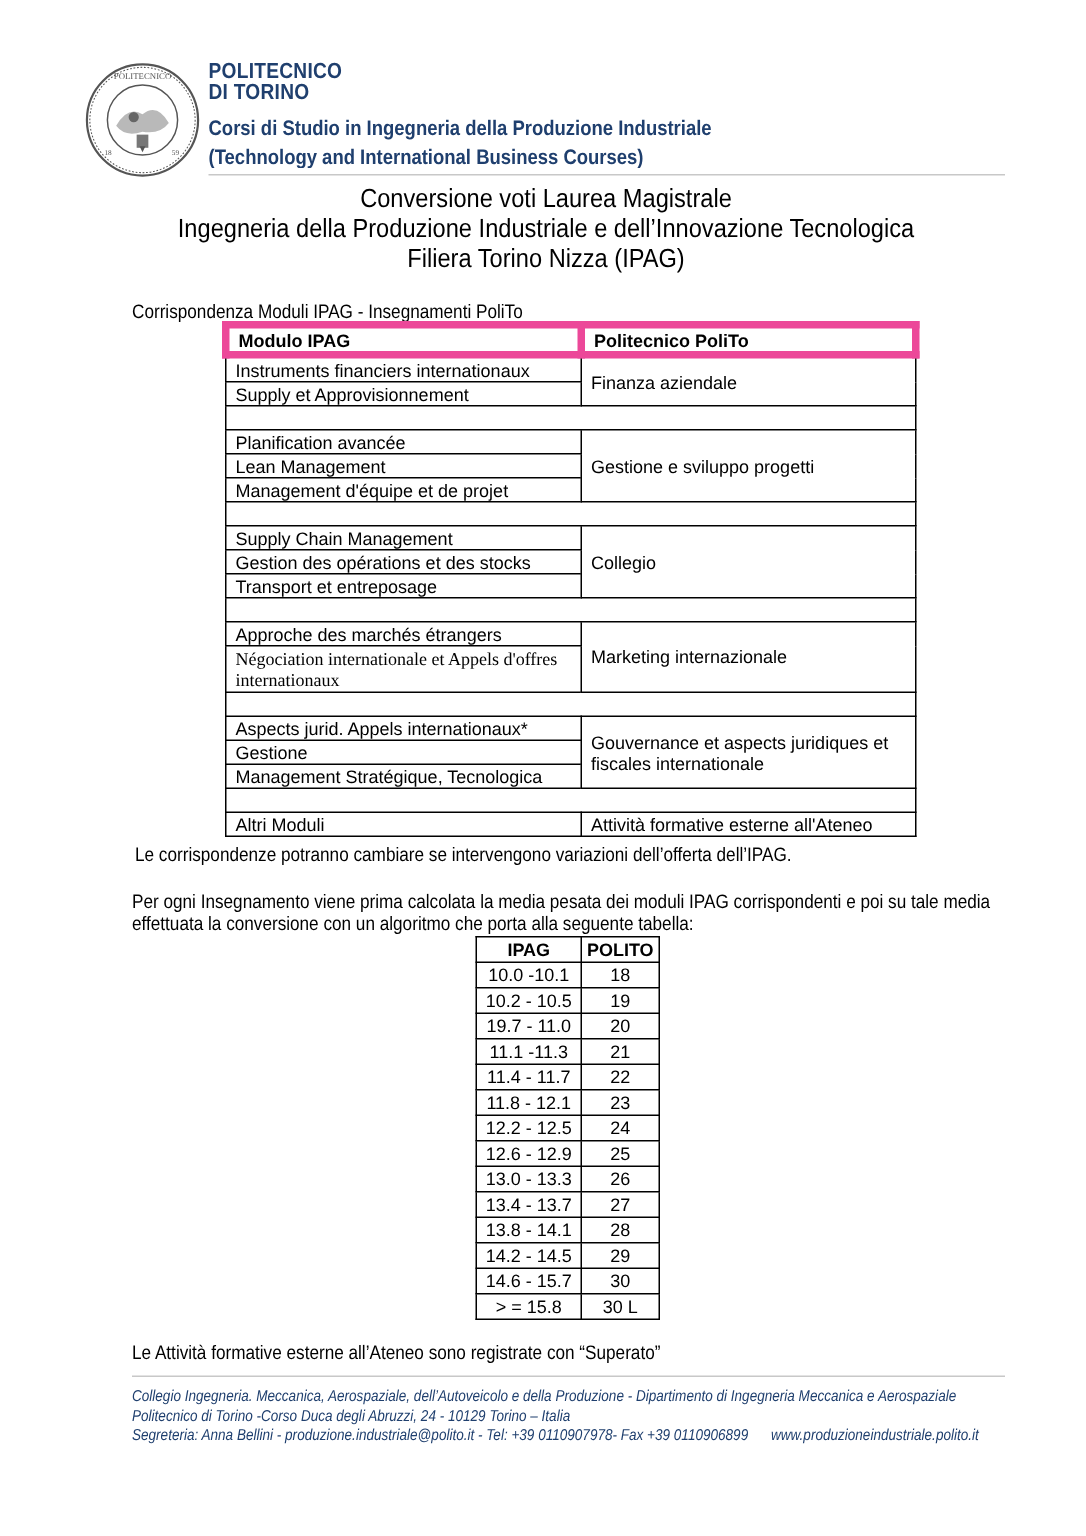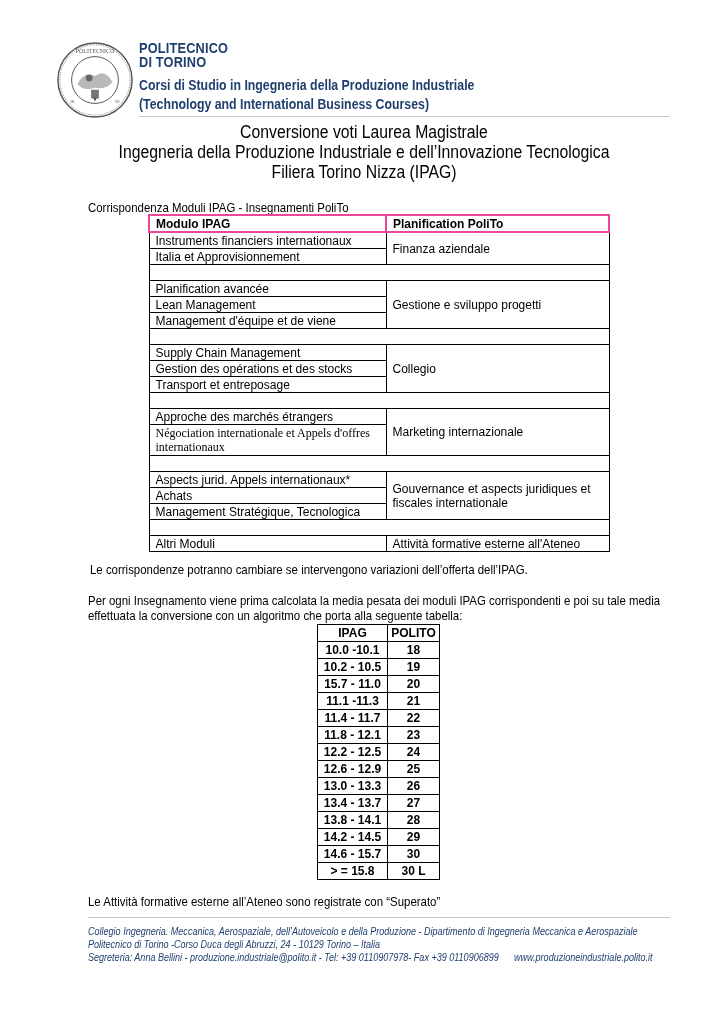--- a/index.html
+++ b/index.html
@@ -26,30 +26,30 @@
 
   #corr-heading { left: 88px; top: 200px; }
 
   
   #modules { left: 148px; top: 214px; width: 460px; border-collapse: collapse; table-layout: fixed; font-size: 12px; }
   #modules td { border: 1px solid #000; padding: 0 0 0 6px; vertical-align: middle; line-height: 14px; }
   #modules col.c1 { width: 237px; }
   #modules col.c2 { width: 223px; }
   #modules tr.h16 td { height: 15px; }
   #modules tr.sep td { height: 15px; }
-  #modules th { border: 2px solid #ec4899; text-align: left; font-weight: bold; padding: 0 0 0 6px; height: 15px; line-height: 14px; font-size: 12px; }
+  #modules th { border: 5px solid #ec4899; text-align: left; font-weight: bold; padding: 0 0 0 6px; height: 15px; line-height: 14px; font-size: 12px; }
   #modules tr.tall td { height: 30px; font-family: Liberation Serif, serif; }
 
   #note1 { left: 90px; top: 562px; }
   #para1 { left: 88px; top: 593px; }
   #para2 { left: 88px; top: 608px; }
 
   
   #grades { left: 317px; top: 624px; width: 122px; border-collapse: collapse; table-layout: fixed; font-size: 12px; }
-  #grades th, #grades td { border: 1px solid #000; text-align: center; height: 16px; padding: 0; line-height: 15px; font-weight: bold; }
+  #grades th, #grades td { border: 1px solid #000; text-align: center; height: 16px; padding: 0; line-height: 15px; }
   #grades th { font-weight: bold; }
   #grades col.g1 { width: 70px; }
   #grades col.g2 { width: 52px; }
 
   #final-note { left: 88px; top: 894px; }
 
   
   #footer-rule { left: 88px; top: 917px; width: 582px; height: 0; border-top: 1px solid #c8c8c8; }
   .foot { left: 88px; font-size: 10.5px; font-style: italic; color: #1f3f6e; white-space: nowrap;
           transform: scaleX(0.86); transform-origin: left top; }
@@ -92,45 +92,45 @@
 <div id="corr-heading" class="abs narrow">Corrispondenza Moduli IPAG -  Insegnamenti PoliTo</div>
 
 <table id="modules" class="abs">
   <colgroup>
       <col class="c1">
       <col class="c2">
     </colgroup>
   <thead>
     <tr>
       <th>Modulo IPAG</th>
-      <th>Planification PoliTo</th>
+      <th>Politecnico PoliTo</th>
     </tr>
   </thead>
   <tbody>
 
     <tr class="h16">
       <td>Instruments financiers internationaux</td>
       <td rowspan="2">Finanza aziendale</td>
     </tr>
     <tr class="h16">
-      <td>Italia et Approvisionnement</td>
+      <td>Supply et Approvisionnement</td>
     </tr>
     <tr class="sep">
         <td colspan="2"></td>
       </tr>
 
     <tr class="h16">
       <td>Planification avancée</td>
       <td rowspan="3">Gestione e sviluppo progetti</td>
     </tr>
     <tr class="h16">
       <td>Lean Management</td>
     </tr>
     <tr class="h16">
-      <td>Management d'équipe et de viene</td>
+      <td>Management d'équipe et de projet</td>
     </tr>
     <tr class="sep">
         <td colspan="2"></td>
       </tr>
 
     <tr class="h16">
       <td>Supply Chain Management</td>
       <td rowspan="3">Collegio</td>
     </tr>
     <tr class="h16">
@@ -152,21 +152,21 @@
     </tr>
     <tr class="sep">
         <td colspan="2"></td>
       </tr>
 
     <tr class="h16">
       <td>Aspects jurid. Appels internationaux*</td>
       <td rowspan="3">Gouvernance et aspects  juridiques et fiscales internationale</td>
     </tr>
     <tr class="h16">
-      <td>Achats</td>
+      <td>Gestione</td>
     </tr>
     <tr class="h16">
       <td>Management Stratégique, Tecnologica</td>
     </tr>
     <tr class="sep">
         <td colspan="2"></td>
       </tr>
 
     <tr class="h16">
       <td>Altri Moduli</td>
@@ -194,21 +194,21 @@
   <tbody id="grades-body">
       <tr>
         <td>10.0 -10.1</td>
         <td>18</td>
       </tr>
       <tr>
         <td>10.2 - 10.5</td>
         <td>19</td>
       </tr>
       <tr>
-        <td>15.7 - 11.0</td>
+        <td>19.7 - 11.0</td>
         <td>20</td>
       </tr>
       <tr>
         <td>11.1 -11.3</td>
         <td>21</td>
       </tr>
       <tr>
         <td>11.4 - 11.7</td>
         <td>22</td>
       </tr>

